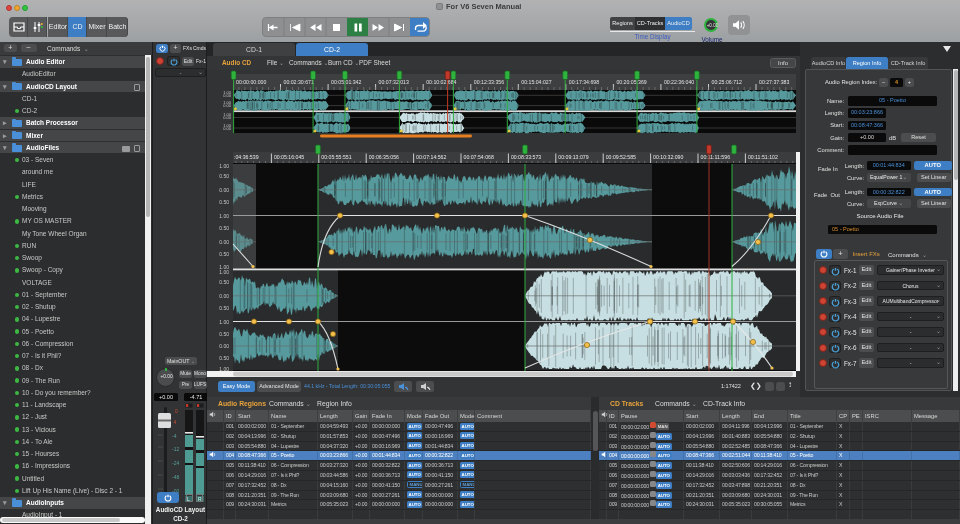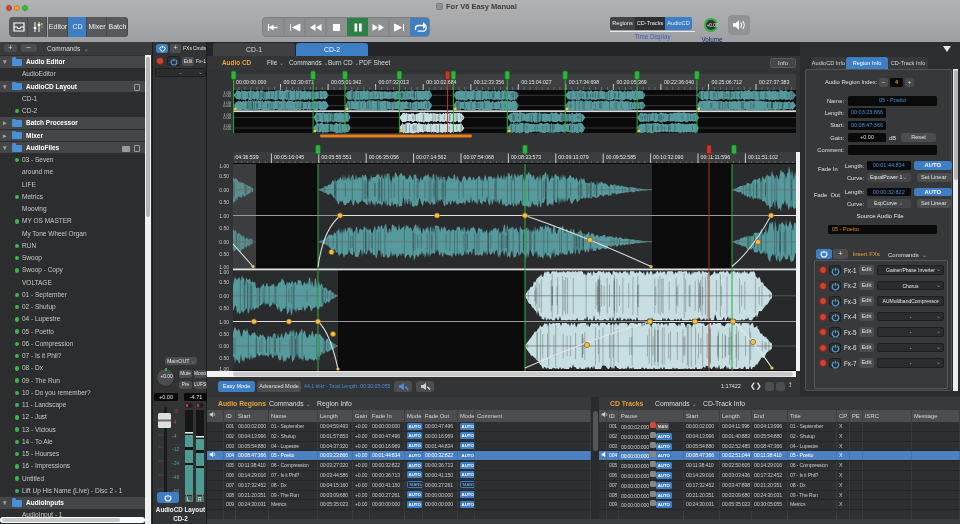--- a/index.html
+++ b/index.html
@@ -92,21 +92,21 @@
 </style>
 </head>
 <body>
 <div id="stage">
 
 <div id="chrome">
   <div class="tl" style="left:5.5px;background:#e1453f;border:0.5px solid #b03530;"></div>
   <div class="tl" style="left:13.8px;background:#f0a831;border:0.5px solid #c08020;"></div>
   <div class="tl" style="left:22.1px;background:#30c63f;border:0.5px solid #20a030;"></div>
   <div id="ticon"></div>
-  <div id="title">For V6 Easy Manual</div>
+  <div id="title">For V6 Seven Manual</div>
 
   <div class="tbtn" style="left:9px;width:19px;border-radius:4px 0 0 4px;">
     <svg width="12" height="10" viewBox="0 0 12 10" style="display:block;margin:5px auto 0;">
           <path d="M1 1h10v8H1z" fill="none" stroke="#fff" stroke-width="1.2"></path>
           <path d="M1 5h3l1 1.5h2L8 5h3" fill="none" stroke="#fff" stroke-width="1.2"></path>
         </svg>
   </div>
   <div class="tbtn" style="left:28px;width:19px;">
     <svg width="12" height="12" viewBox="0 0 12 12" style="display:block;margin:4px auto 0;">
           <path d="M3 1v10M7 1v10" stroke="#fff" stroke-width="1"></path>

